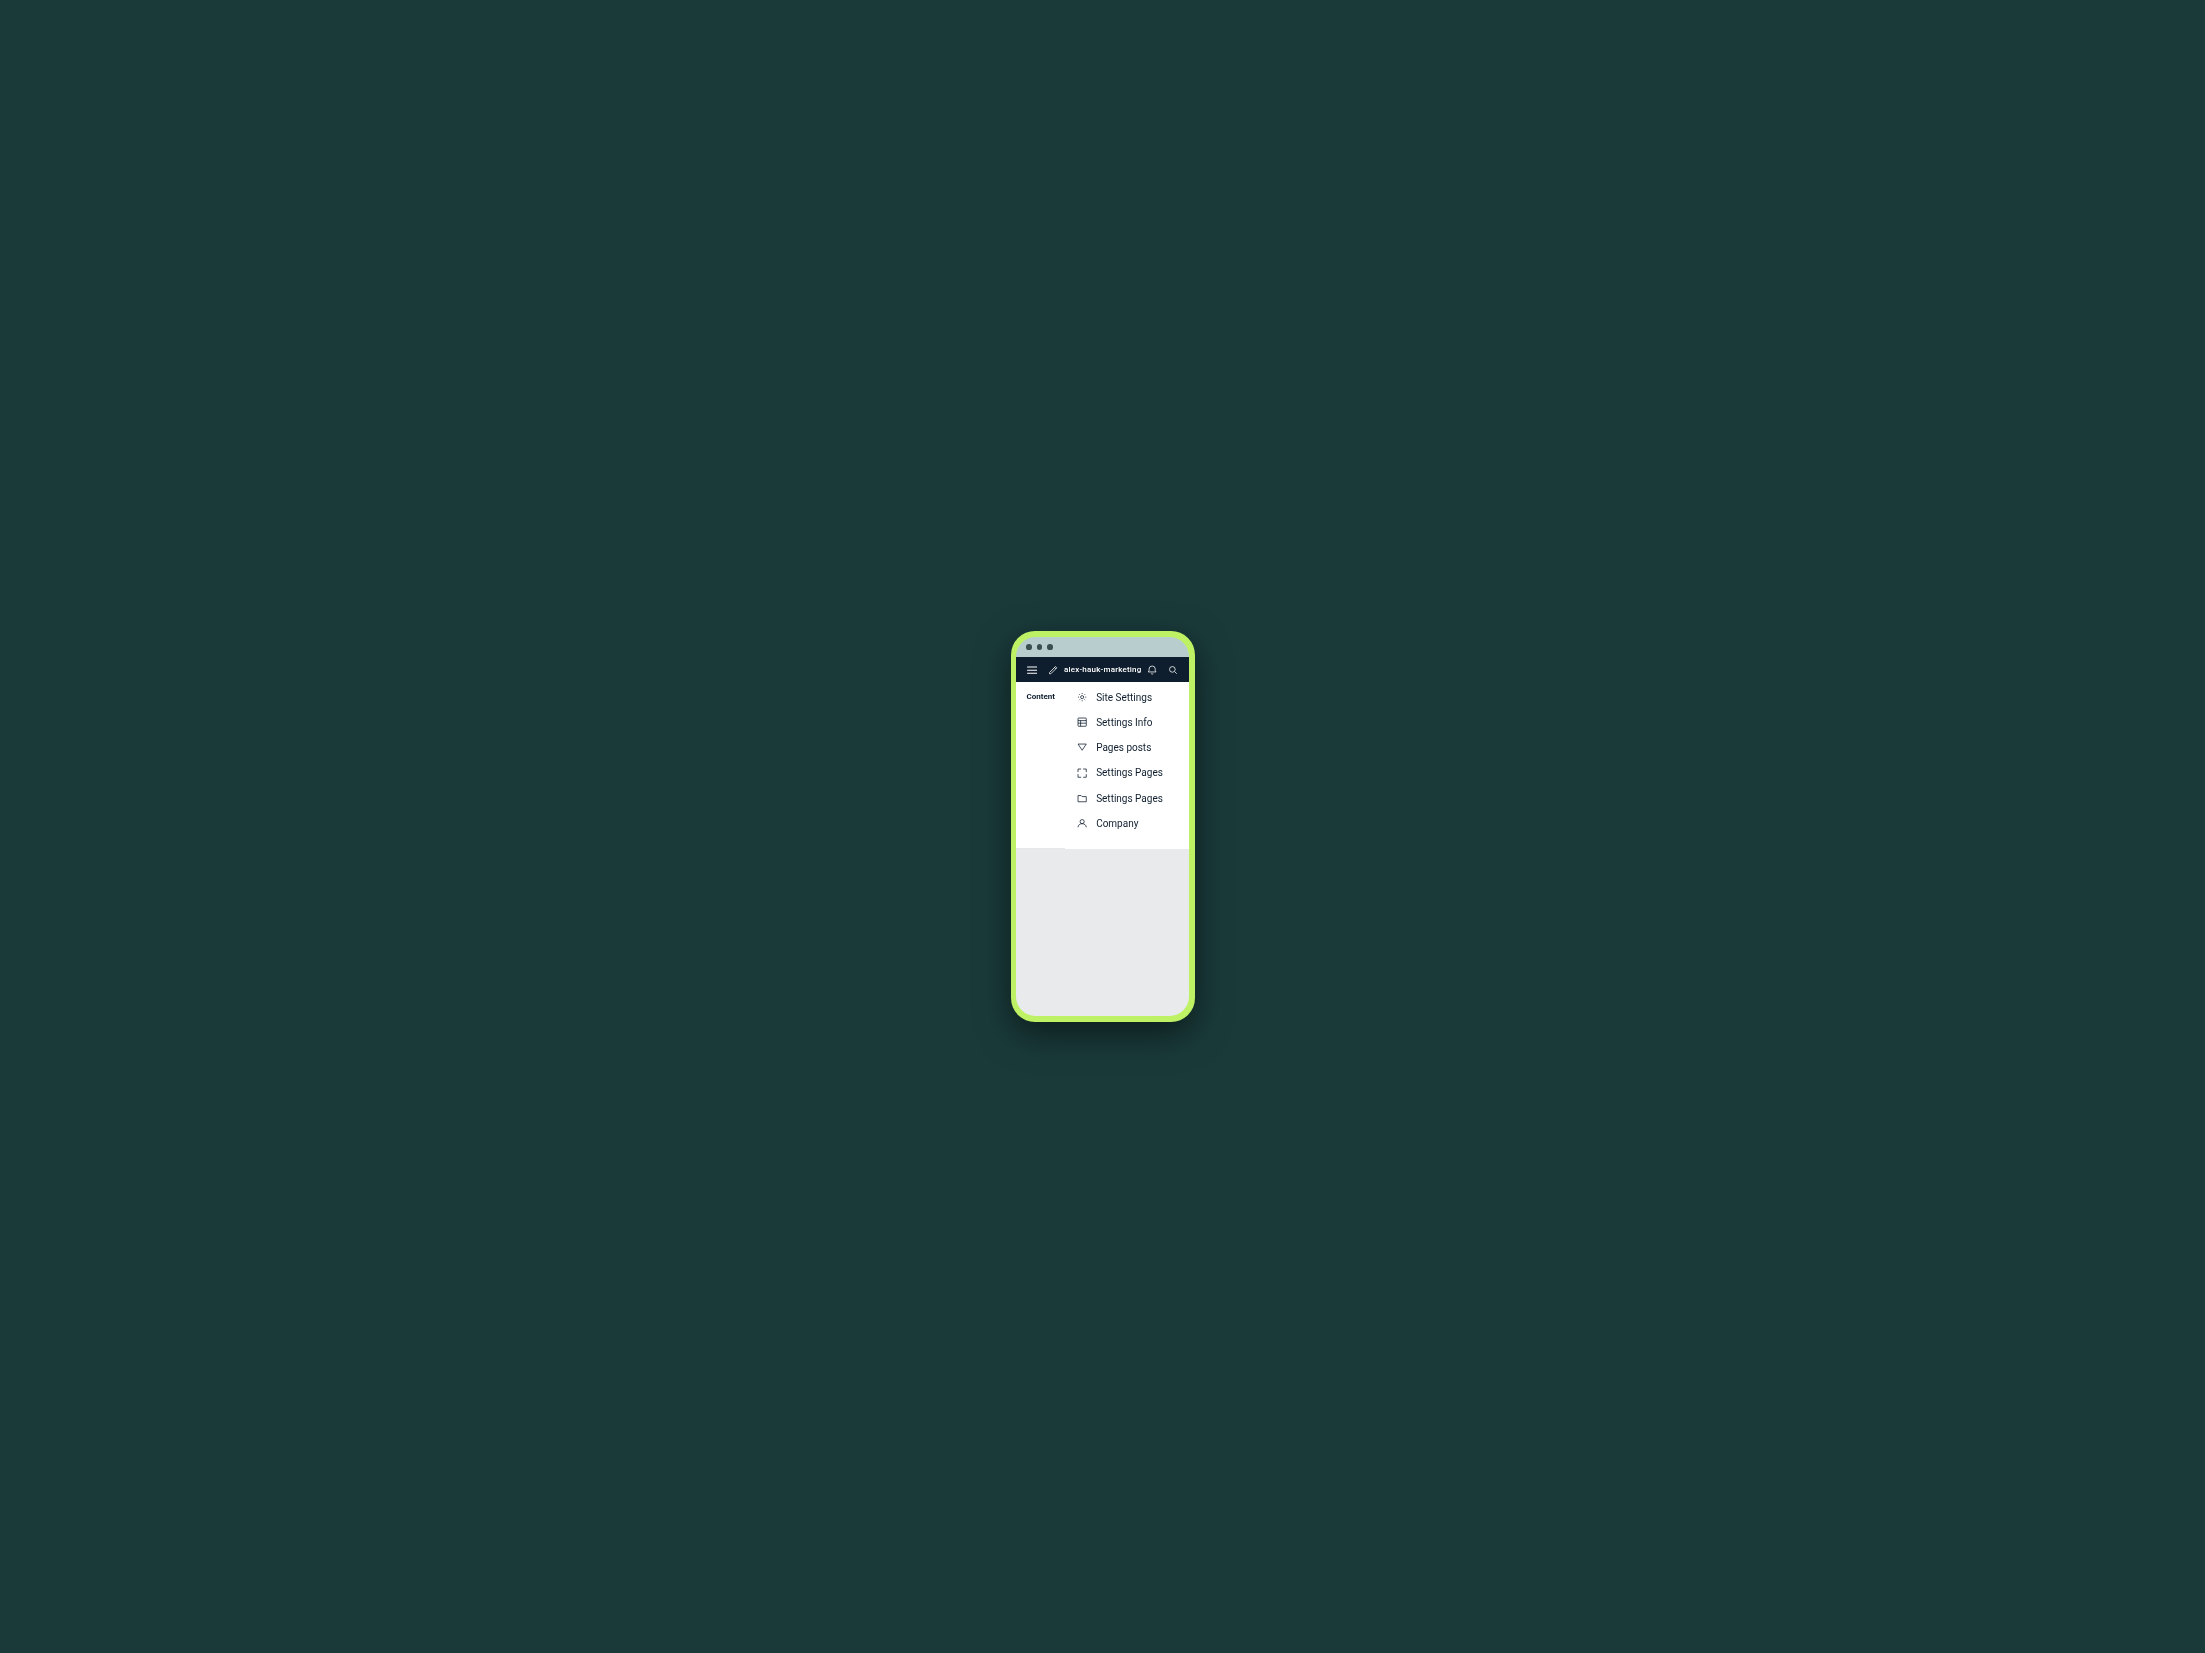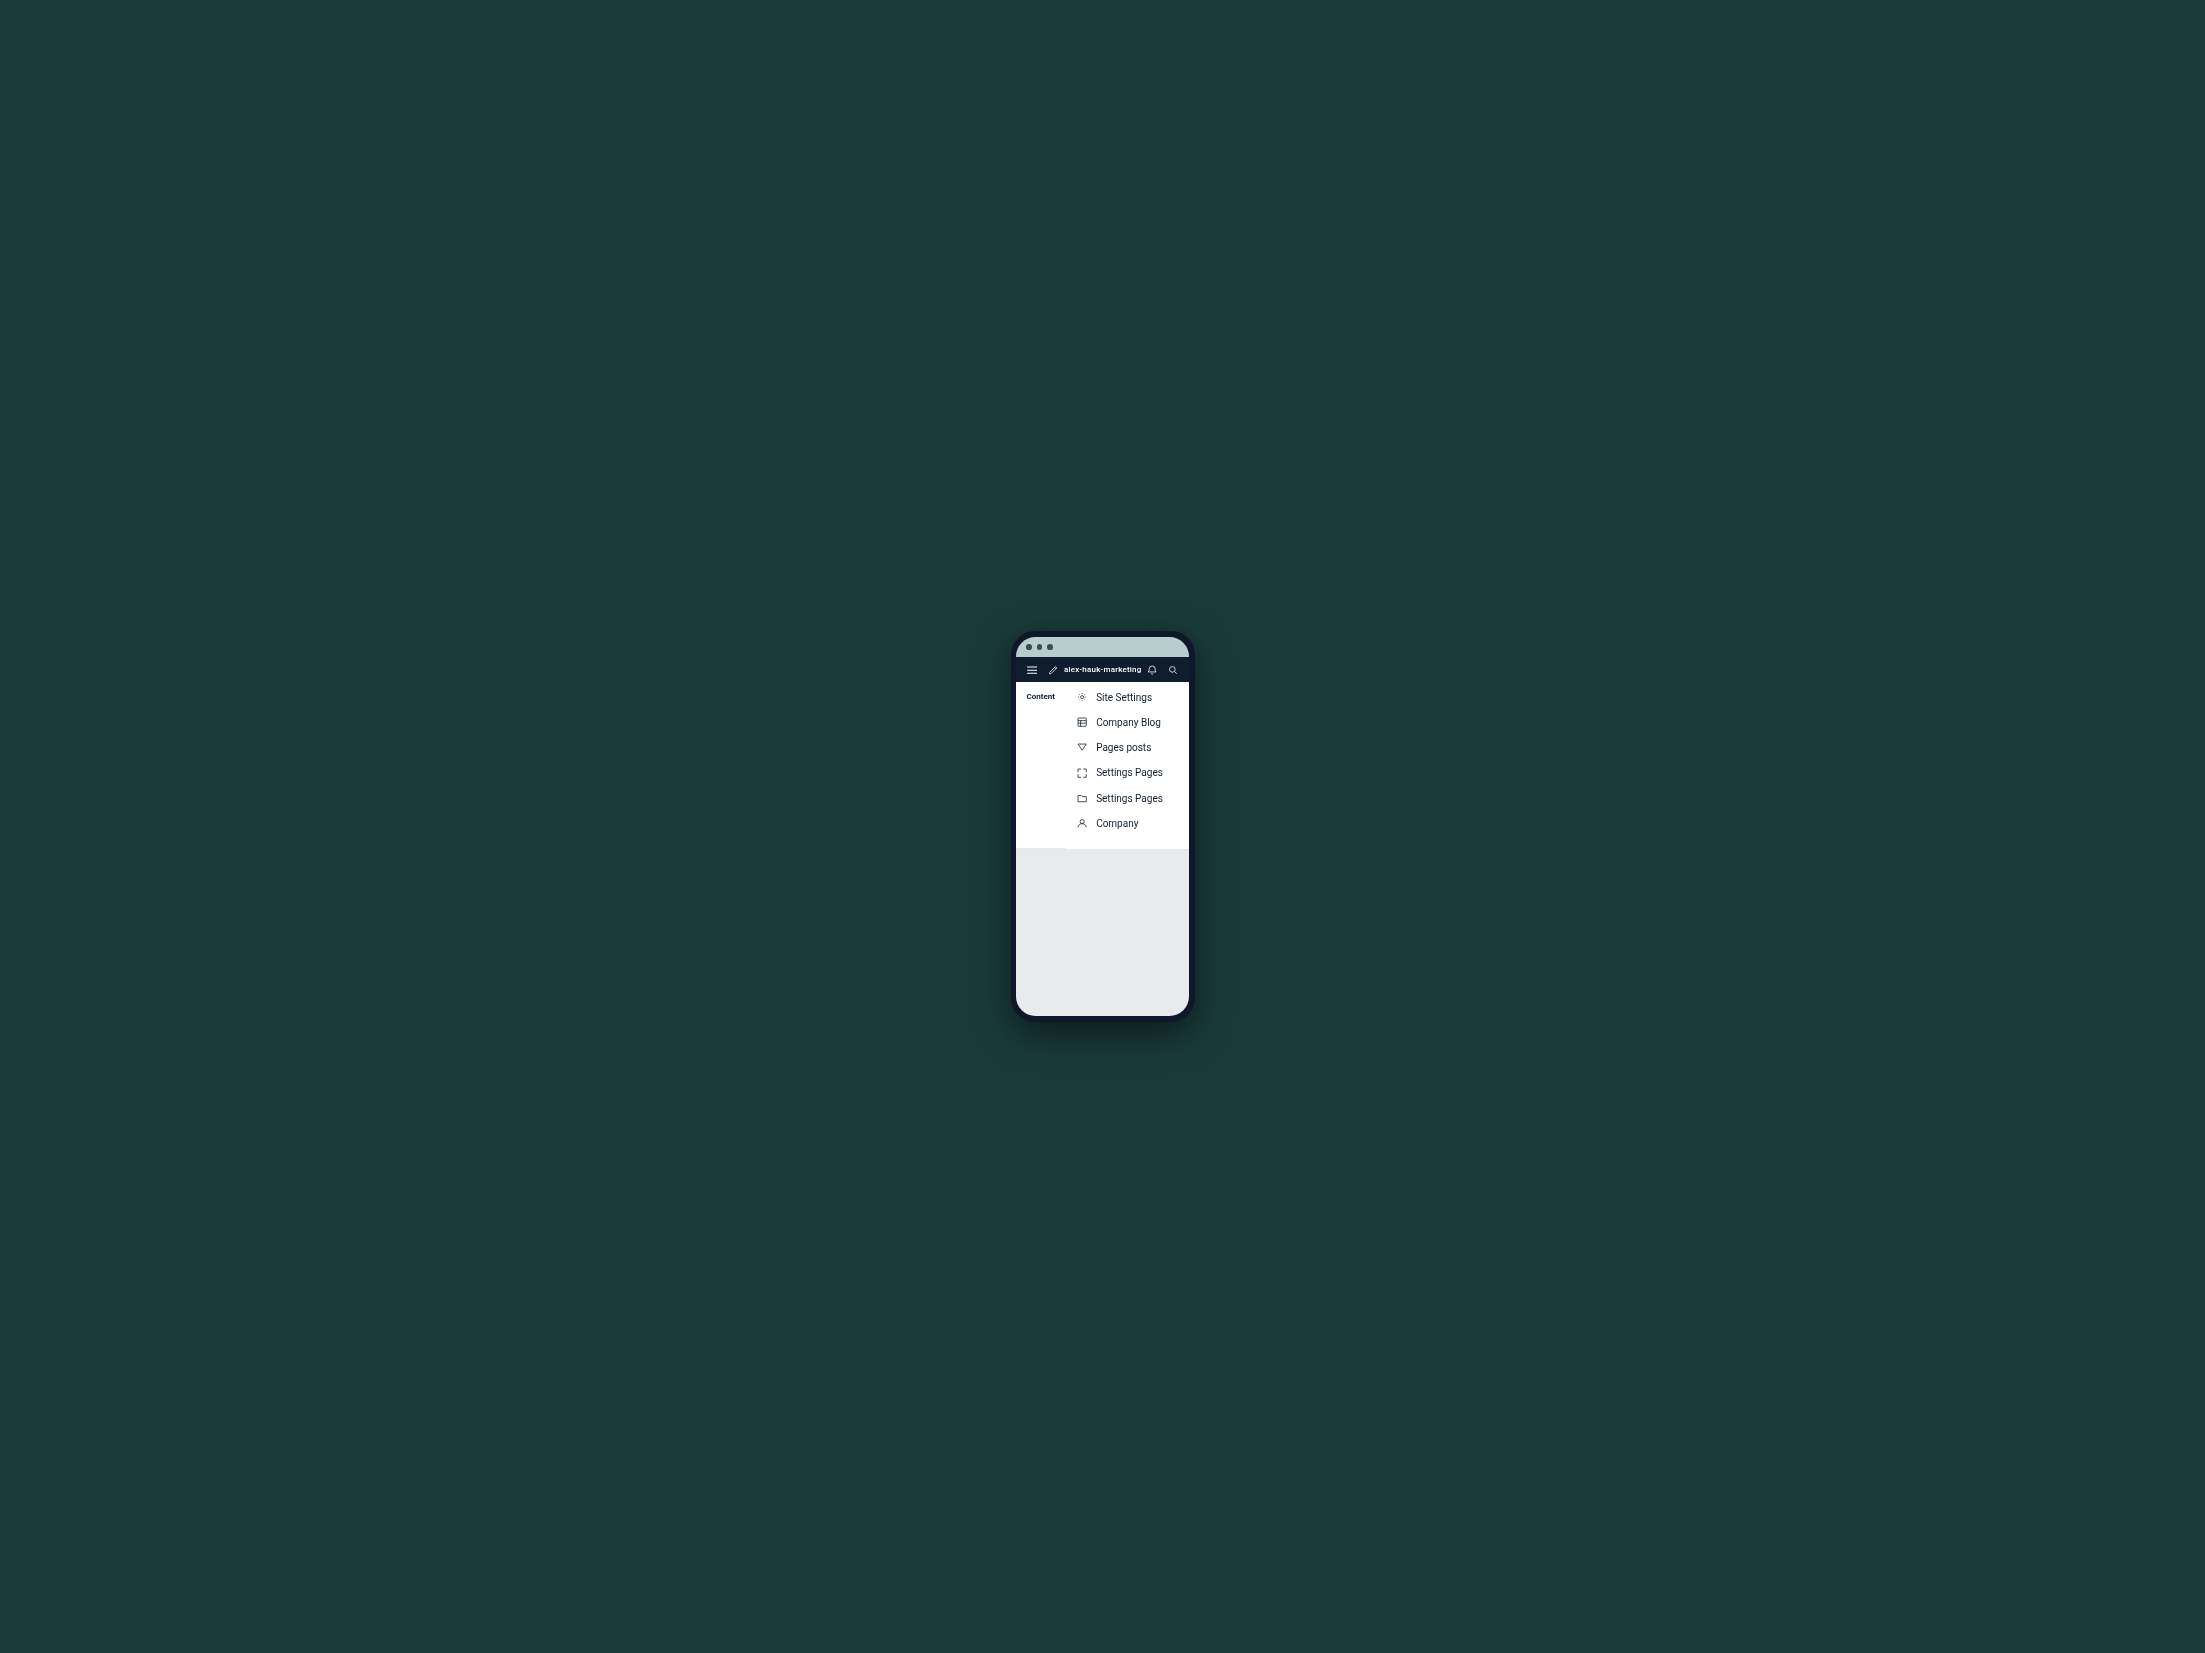--- a/index.html
+++ b/index.html
@@ -10,21 +10,21 @@
       background-color: #1a3a3a;
       display: flex;
       align-items: center;
       justify-content: center;
       font-family: -apple-system, BlinkMacSystemFont, 'Segoe UI', Roboto, sans-serif;
     }
 
     .phone-outer {
       width: 184px;
       height: 391px;
-      background: #0f172a;
+      background: #bef264;
       border-radius: 24px;
       padding: 5.7px;
       box-shadow: 0 11.5px 34px rgba(0,0,0,0.5);
     }
 
     .phone-inner {
       width: 100%;
       height: 100%;
       border-radius: 19.5px;
       overflow: hidden;
@@ -204,21 +204,21 @@
 
         <li class="menu-item">
           <div class="menu-icon">
             <svg viewBox="0 0 20 20" fill="none" stroke="#0f1e2e" stroke-width="1.5">
               <rect x="2" y="2" width="16" height="16" rx="1"></rect>
               <line x1="2" y1="7" x2="18" y2="7"></line>
               <line x1="2" y1="12" x2="18" y2="12"></line>
               <line x1="7" y1="7" x2="7" y2="18"></line>
             </svg>
           </div>
-          <span class="menu-text">Company Blog</span>
+          <span class="menu-text">Settings Info</span>
         </li>
 
         <li class="menu-item">
           <div class="menu-icon">
             <svg viewBox="0 0 20 20" fill="none" stroke="#0f1e2e" stroke-width="1.5">
               <path d="M10 16L2 4h16L10 16z"></path>
             </svg>
           </div>
           <span class="menu-text">Pages posts</span>
         </li>

